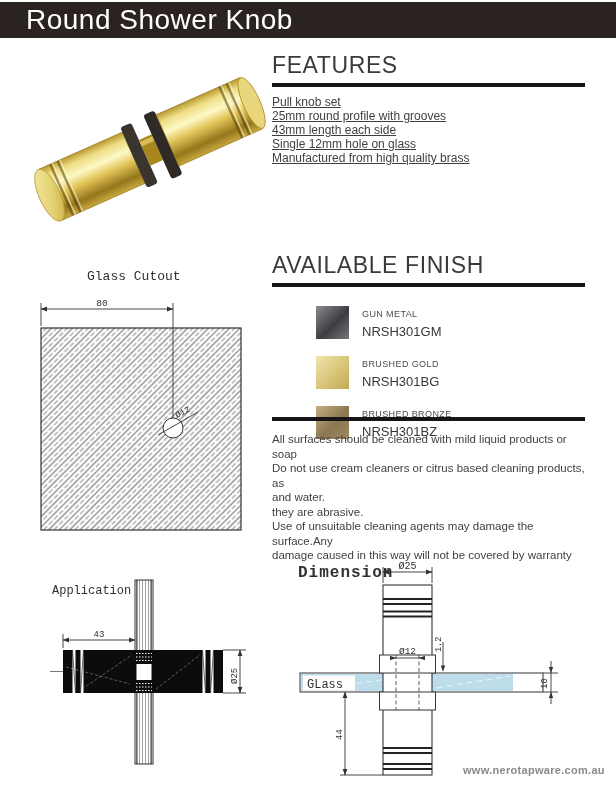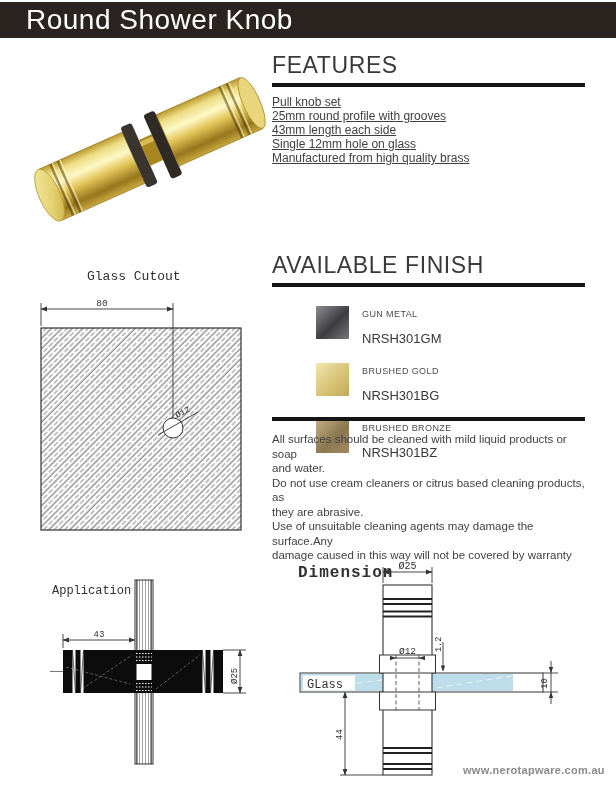--- a/index.html
+++ b/index.html
@@ -13,21 +13,21 @@
   .section{position:absolute;left:272px;width:313px;}
   .section h2{margin:0;font-size:23px;font-weight:400;color:#3a3a3a;letter-spacing:.6px;line-height:26px;}
   .rule{height:4px;background:#151515;margin-top:5px;}
   .features-list{margin-top:8px;text-decoration:underline;}
   .features-list div{font-size:12px;line-height:14px;color:#414141;}
   .finish-grid{margin-top:19px;display:flex;flex-wrap:wrap;width:313px;}
   .finish-cell{width:148px;display:flex;margin-bottom:17px;padding-left:44px;}
   .swatch{width:33px;height:33px;flex:0 0 33px;}
   .finish-labels{margin-left:13px;padding-top:3px;}
   .finish-name{font-size:9px;letter-spacing:.4px;color:#4c4c4c;}
-  .finish-code{font-size:13px;color:#373737;margin-top:12px;}
+  .finish-code{font-size:13px;color:#373737;margin-top:5px;}
   .maint-lines{margin-top:11px;}
   .maint-lines div{font-size:11.5px;line-height:14.5px;color:#424242;}
   
   .draw-label{position:absolute;font-family:"Liberation Mono","DejaVu Sans Mono",monospace;color:#303030;}
   #glass-cutout-label{left:45px;top:269px;font-size:13px;margin-left:42px;}
   #application-label{left:52px;top:584px;font-size:12px;}
   #dimension-label{left:298px;top:564px;font-size:16px;font-weight:700;letter-spacing:1px;}
   .svg-abs{position:absolute;}
   .footer-url{position:absolute;left:463px;top:764px;font-size:11px;font-weight:700;
               color:#8a8a8a;letter-spacing:.3px;}
@@ -118,22 +118,22 @@
           <div class="finish-code">NRSH301BZ</div>
         </div>
       </div>
     </div>
   </div>
 
   <div class="section" style="top:412px">
     <div class="rule"></div>
     <div class="maint-lines">
       <div>All surfaces should be cleaned with mild liquid products or soap</div>
+      <div>Do not use cream cleaners or citrus based cleaning products, as</div>
       <div>and water.</div>
-      <div>Do not use cream cleaners or citrus based cleaning products, as</div>
       <div>they are abrasive.</div>
       <div>Use of unsuitable cleaning agents may damage the surface.Any</div>
       <div>damage caused in this way will not be covered by warranty</div>
     </div>
   </div>
 
   <div class="draw-label" id="glass-cutout-label">Glass Cutout</div>
   <svg class="svg-abs" style="left:30px;top:296px" width="225" height="245" viewBox="0 0 225 245">
     <defs>
       <pattern id="hatch" width="7.4" height="7.4" patternUnits="userSpaceOnUse" patternTransform="rotate(-45)">

